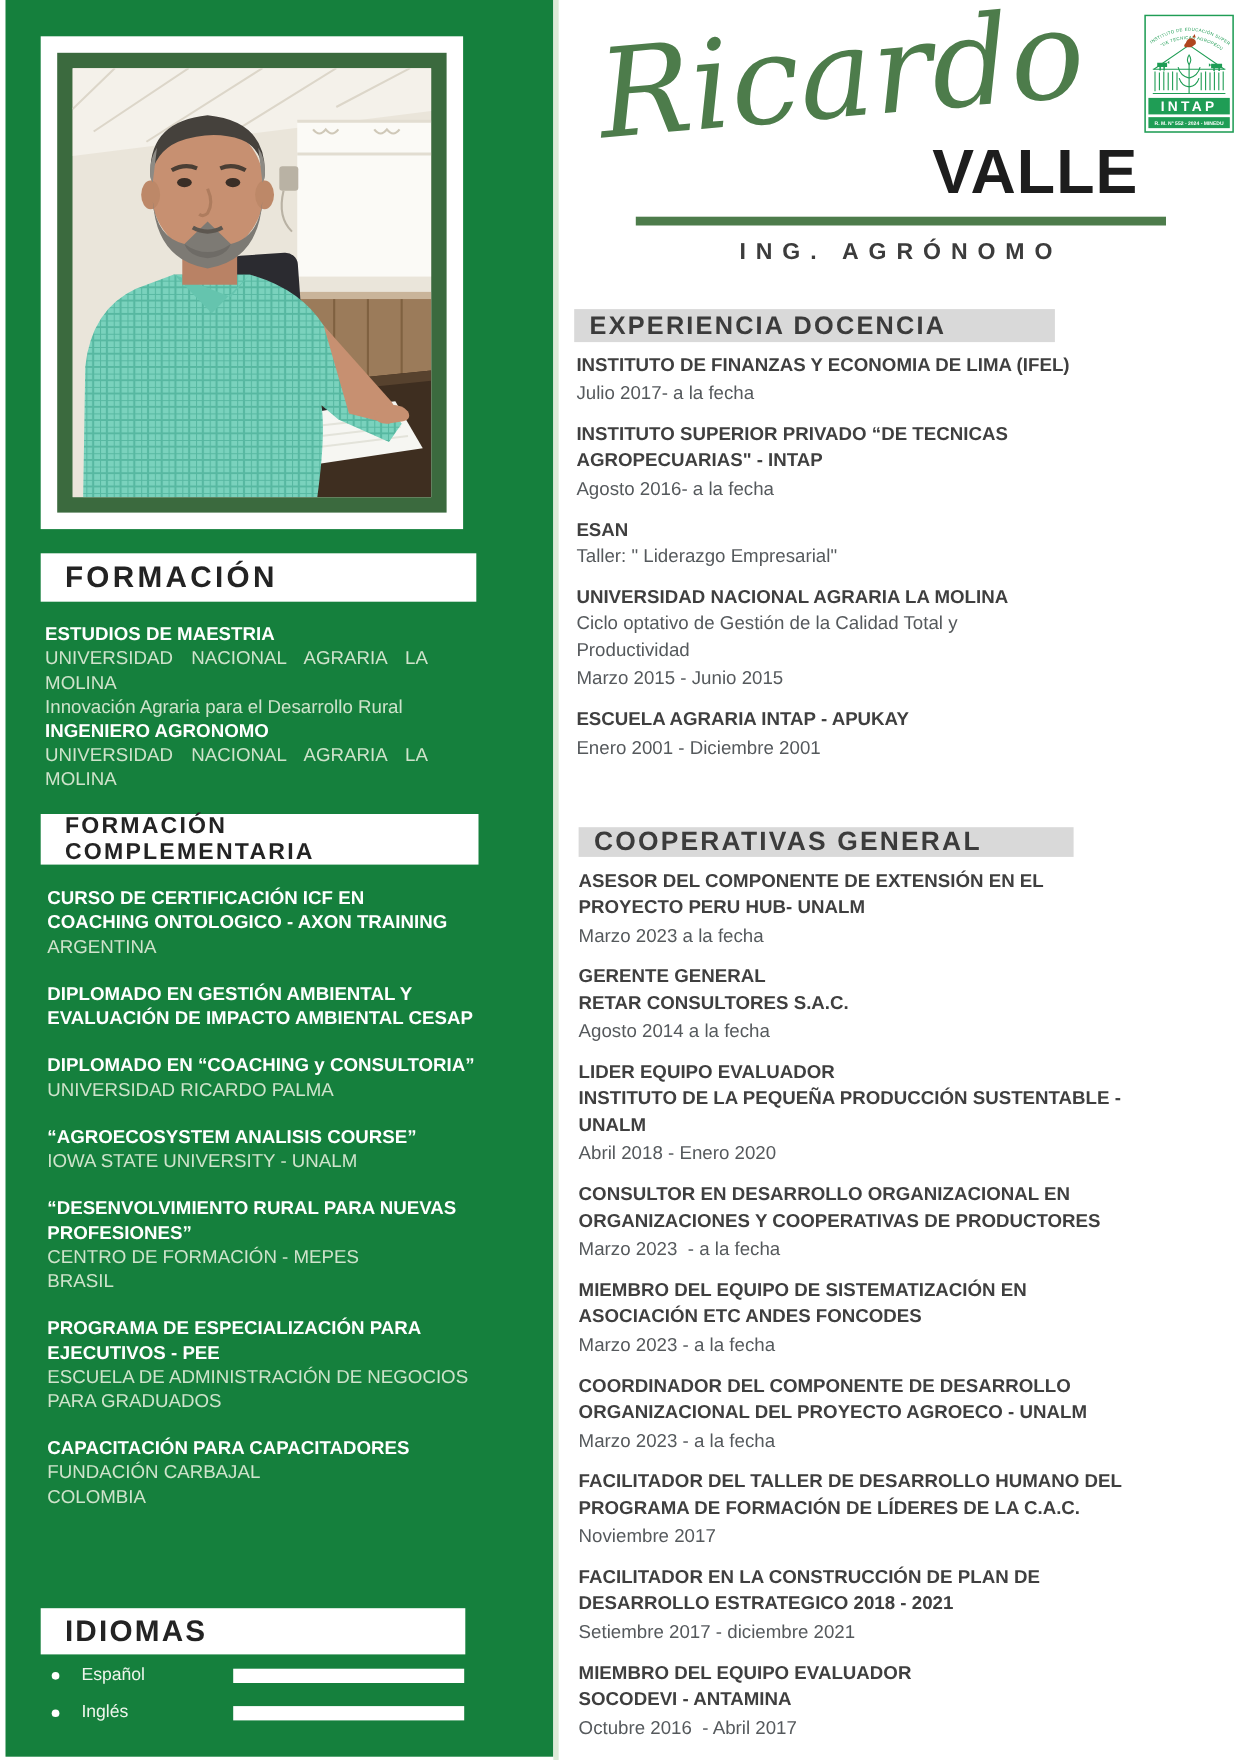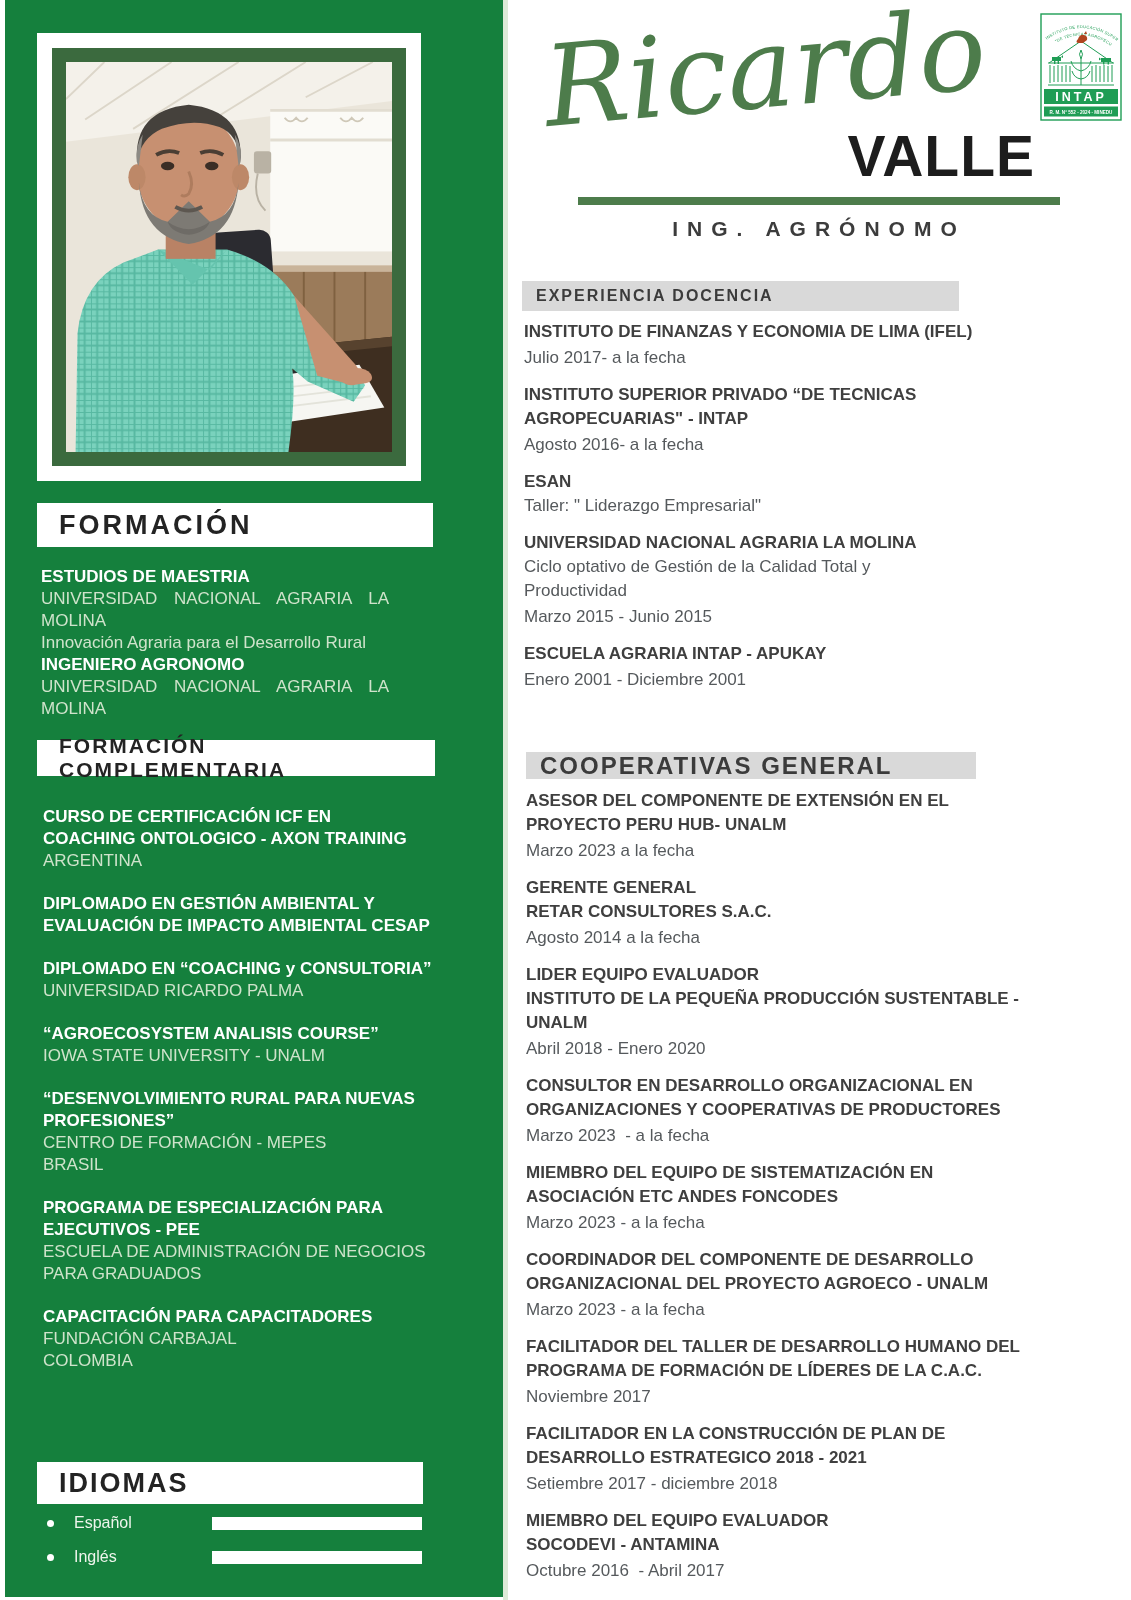--- a/index.html
+++ b/index.html
@@ -8,21 +8,21 @@
 
   
   .sidebar { position:absolute; left:5px; top:0; width:498px; height:1597px; background:#15803d; }
   .photo-frame { position:absolute; left:32px; top:33px; width:384px; height:448px; background:#ffffff; padding:15px; }
   .photo-mat { width:100%; height:100%; background:#3b6a3e; padding:14px; }
   .photo-svg { display:block; width:100%; height:100%; background:#eae5da; }
 
   .side-heading { position:absolute; left:32px; background:#ffffff; color:#232323; font-weight:700;
                   display:flex; align-items:center; padding-left:22px; }
   #h-formacion { top:503px; width:396px; height:44px; font-size:27px; letter-spacing:3px; }
-  #h-complementaria { top:740px; width:398px; height:36px; font-size:21px; letter-spacing:2px; }
+  #h-complementaria { top:740px; width:398px; height:46px; font-size:21px; letter-spacing:2px; }
   #h-idiomas { top:1462px; width:386px; height:42px; font-size:27px; letter-spacing:2px; }
 
   .formacion-content { position:absolute; left:36px; top:566px; width:404px; }
   .comp-content { position:absolute; left:38px; top:806px; width:406px; }
   .s-title { font-size:17px; font-weight:700; color:#ffffff; line-height:22px; white-space:pre-line; }
   .s-sub { font-size:17px; color:#cfe3cb; line-height:22px; white-space:pre-line; }
   .s-sub-justify { width:348px; text-align:justify; }
   .s-entry { margin-bottom:21px; }
 
   .idiomas-rows { position:absolute; left:42px; top:1506px; width:430px; }
@@ -39,21 +39,21 @@
   .script-name { position:absolute; left:42px; top:26px; font-family:"DejaVu Serif", serif; font-style:italic;
                  font-size:112px; line-height:1.1; color:#4d7c4b; transform:rotate(-5deg); transform-origin:left bottom; }
   .surname { position:absolute; top:128px; right:96px; font-size:57px; font-weight:800; color:#1d1d1d; letter-spacing:1px; line-height:1; }
   .name-rule { position:absolute; top:197px; left:70px; width:482px; height:8px; background:#4d7c4b; }
   .job-title { position:absolute; top:217px; left:70px; width:482px; text-align:center; font-size:21px; font-weight:600;
                letter-spacing:9px; color:#3c3c3c; }
   .logo { position:absolute; left:532px; top:13px; width:82px; height:108px; }
 
   .section-bar { position:absolute; background:#d9d9d9; color:#3b3b3b; font-weight:700; display:flex; align-items:center;
                  padding-left:14px; letter-spacing:2px; }
-  #bar-docencia { left:14px; top:281px; width:437px; height:30px; font-size:16px; }
+  #bar-docencia { left:14px; top:281px; width:437px; height:30px; font-size:23px; }
   #bar-general  { left:18px; top:752px; width:450px; height:27px; font-size:24px; }
 
   .entries { position:absolute; display:flex; flex-direction:column; gap:13px; }
   #docencia-entries { left:16px; top:320px; width:598px; }
   #general-entries  { left:18px; top:789px; width:602px; }
   .entry-title { font-size:17px; font-weight:700; color:#3f3f3f; line-height:24px; white-space:pre-line; }
   .entry-detail { font-size:17px; color:#55595c; line-height:24px; white-space:pre-line; }
   .entry-date { font-size:17px; color:#55595c; line-height:24px; white-space:pre-wrap; margin-top:2px; }
 </style>
 </head>
@@ -322,21 +322,21 @@
         <div class="entry-date">Marzo 2023 - a la fecha</div>
       </div>
       <div>
         <div class="entry-title">FACILITADOR DEL TALLER DE DESARROLLO HUMANO DEL
 PROGRAMA DE FORMACIÓN DE LÍDERES DE LA C.A.C.</div>
         <div class="entry-date">Noviembre 2017</div>
       </div>
       <div>
         <div class="entry-title">FACILITADOR EN LA CONSTRUCCIÓN DE PLAN DE
 DESARROLLO ESTRATEGICO 2018 - 2021</div>
-        <div class="entry-date">Setiembre 2017 - diciembre 2018</div>
+        <div class="entry-date">Setiembre 2017 - diciembre 2021</div>
       </div>
       <div>
         <div class="entry-title">MIEMBRO DEL EQUIPO EVALUADOR
 SOCODEVI - ANTAMINA</div>
         <div class="entry-date">Octubre 2016  - Abril 2017</div>
       </div>
     </div>
 
   </div>
 </div>

